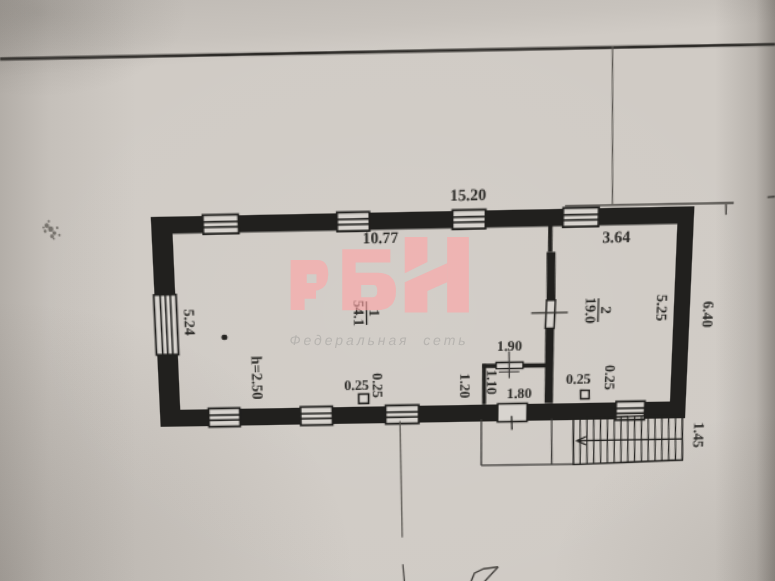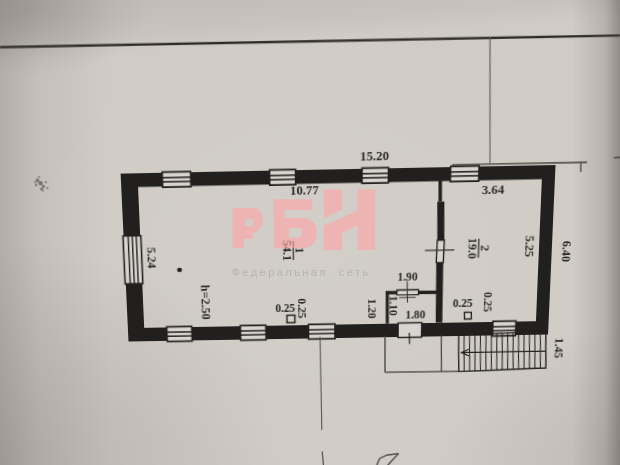--- a/index.html
+++ b/index.html
@@ -7,21 +7,21 @@
 background:
  radial-gradient(160px 90px at 30px 10px, rgba(58,54,48,0.17), rgba(0,0,0,0) 75%),
  linear-gradient(176deg, rgba(20,16,12,0.09) 0px, rgba(20,16,12,0.045) 42px, rgba(0,0,0,0.0) 62px),
  linear-gradient(90deg, rgba(54,48,42,0.19) 0, rgba(54,48,42,0.07) 40px, rgba(0,0,0,0) 110px),
  linear-gradient(270deg, rgba(42,36,30,0.38) 0, rgba(42,36,30,0.15) 15px, rgba(0,0,0,0) 48px),
  radial-gradient(380px 300px at 0px 465px, rgba(52,46,40,0.17), rgba(0,0,0,0) 75%),
  radial-gradient(240px 180px at 620px 465px, rgba(52,46,40,0.11), rgba(0,0,0,0) 75%),
  radial-gradient(420px 320px at 320px 250px, rgba(255,255,255,0.06), rgba(0,0,0,0) 80%),
  #d0cbc5;}
 #plan{position:absolute;left:0;top:0;width:620px;height:465px;transform-origin:0 0;transform:matrix3d(1.025776,-0.023609,0,-0.000019,0.076818,1.099847,0,0.000223,0,0,1,0,-12.482136,-8.578664,0,1.000000);filter:blur(0.4px);}
-#wmark{position:absolute;left:0;top:0;width:620px;height:465px;filter:blur(0.45px);}
+#wmark{position:absolute;left:0;top:0;width:620px;height:465px;filter:blur(0.45px);font-style:italic;}
 </style>
 </head>
 <body>
 
 <div id="photo">
 <div id="plan">
 <svg width="700" height="560" viewBox="0 0 700 560" style="overflow:visible">
 
 <g>
           <line x1="8.3" y1="51.4" x2="612.8" y2="53.2" stroke="#2d2b28" stroke-width="2.1" stroke-linecap="butt"></line>

